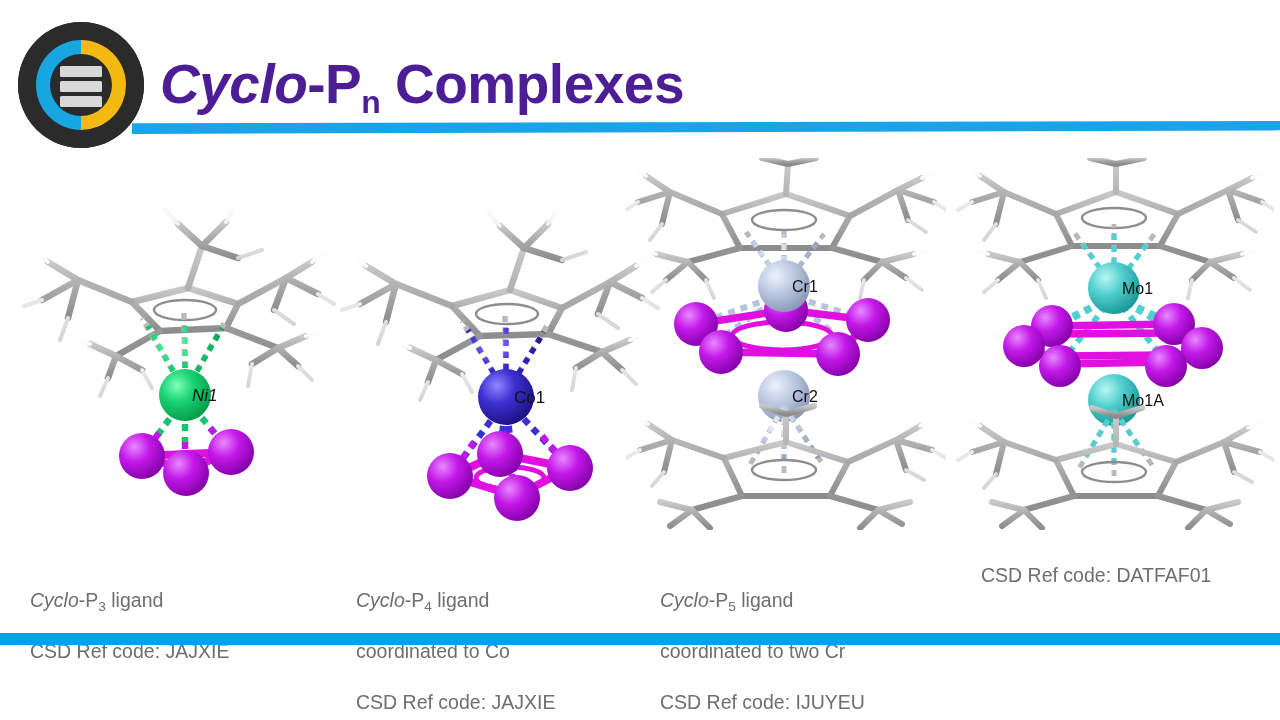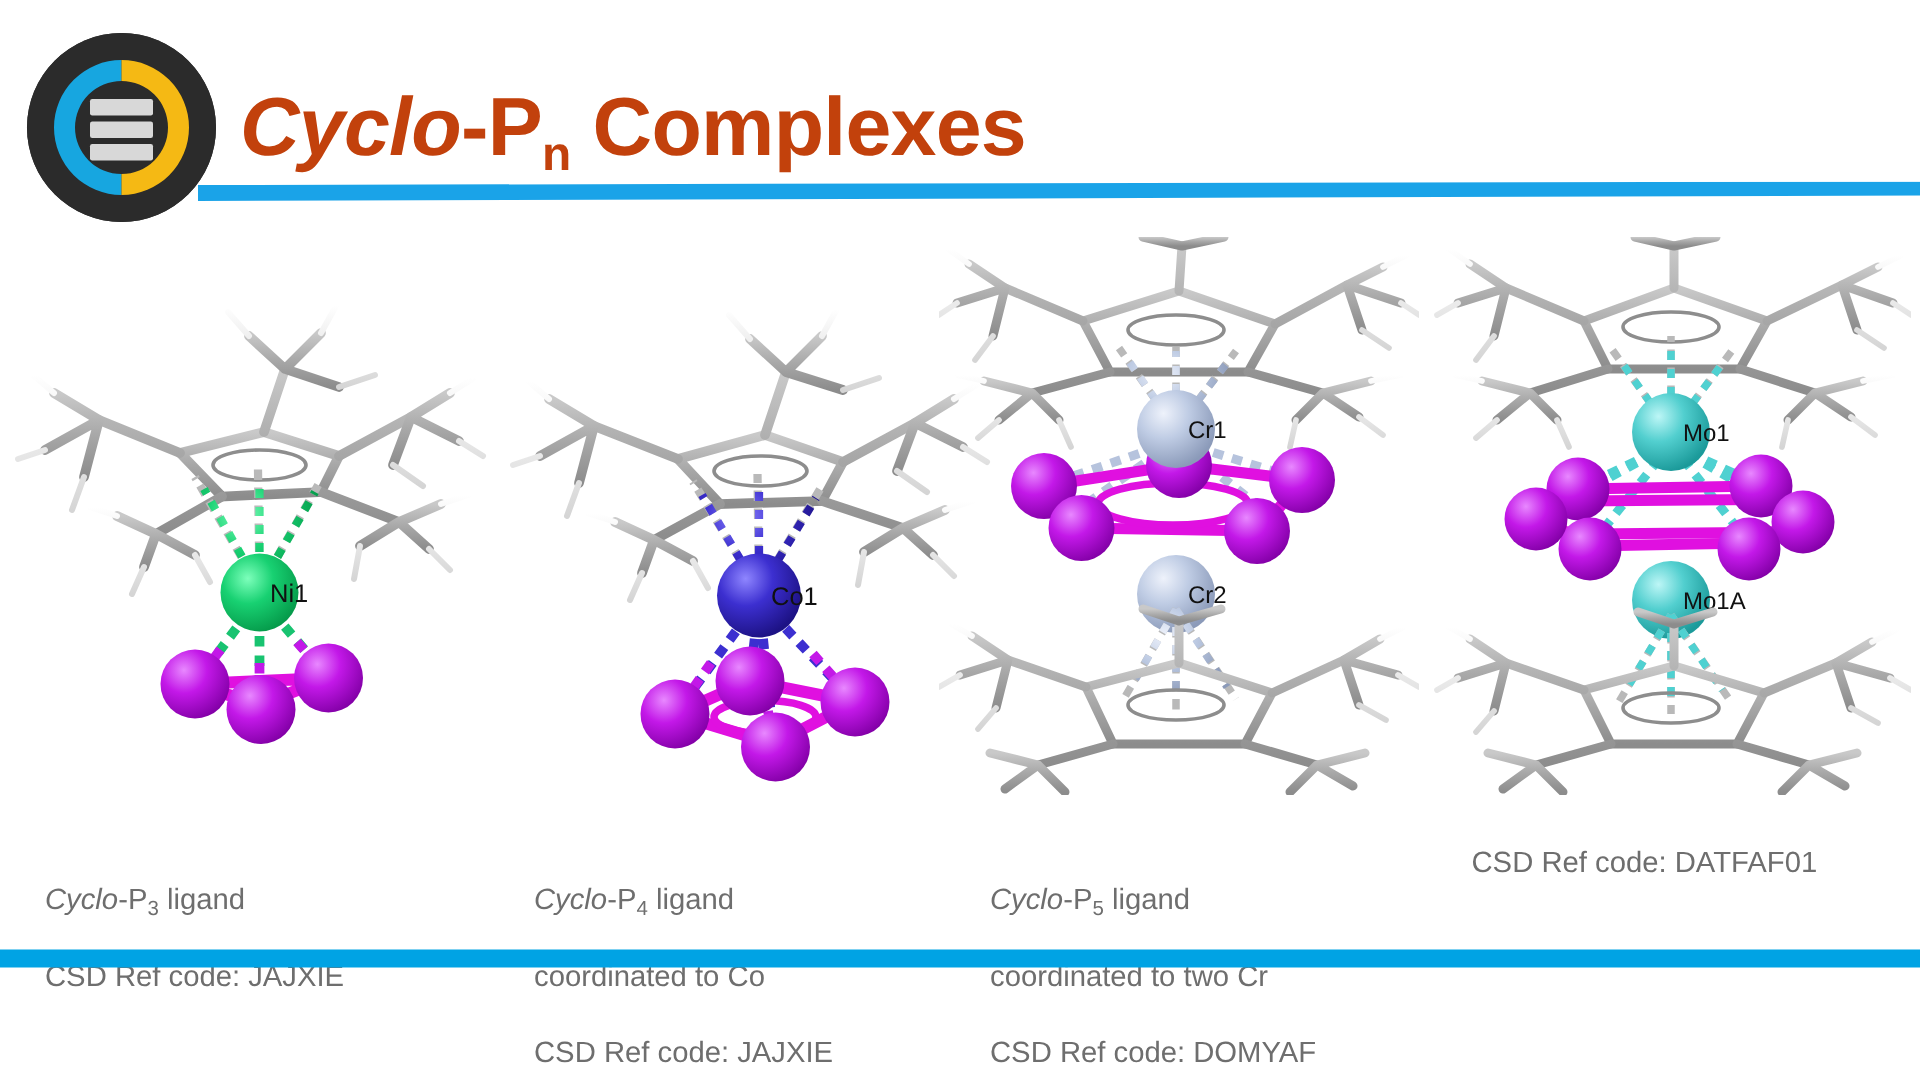--- a/index.html
+++ b/index.html
@@ -11,38 +11,38 @@
   .slide{position:absolute;inset:0;background:#fff;}
 
   
   .logo{
     position:absolute;left:18px;top:22px;width:126px;height:126px;
     border-radius:50%;background:#2b2b2b;
   }
   .logo svg{display:block;}
   .title{
     position:absolute;left:160px;top:57px;
-    font-size:55px;color:#c2410c;font-weight:bold;white-space:nowrap;
+    font-size:55px;color:#4c1d95;font-weight:bold;white-space:nowrap;
     letter-spacing:-0.5px;line-height:1;
   }
   .title .it{font-style:italic;}
   .title sub{font-size:0.58em;vertical-align:baseline;position:relative;top:0.30em;}
   .hdr-rule{
     position:absolute;left:132px;top:121px;width:1148px;height:13px;
     background:#1aa3e8;
     clip-path:polygon(0 18%,100% 0,100% 72%,0 100%);
   }
   .foot-rule{
     position:absolute;left:0;top:633px;width:1280px;height:12px;background:#00a3e4;
   }
 
   
   .panels{position:absolute;left:0;top:158px;width:1280px;height:372px;}
   .panel{position:absolute;top:0;height:372px;}
-  .p1{left:0;width:330px;}
+  .p1{left:12px;width:330px;font-style:italic;}
   .p2{left:334px;width:336px;}
   .p3{left:626px;width:320px;}
   .p4{left:956px;width:318px;}
   .panel svg{display:block;width:100%;height:100%;}
 
   
   .caption{
     position:absolute;top:537px;
     font-size:19.5px;color:#6e6e6e;line-height:1.31;
     font-weight:400;white-space:pre-line;
@@ -399,21 +399,21 @@
     </span>
     <span class="cap-l2">coordinated to Co</span>
     <span class="cap-l3">CSD Ref code: JAJXIE</span>
   </div>
 
   <div class="caption c3">
     <span class="cap-l1">
       <span class="it">Cyclo</span><span>-P</span><sub>5</sub><span> ligand</span>
     </span>
     <span class="cap-l2">coordinated to two Cr</span>
-    <span class="cap-l3">CSD Ref code: DOMYAF</span>
+    <span class="cap-l3">CSD Ref code: IJUYEU</span>
   </div>
 
   <div class="caption c4">
     <span class="cap-l3">CSD Ref code: DATFAF01</span>
   </div>
 
   <div class="foot-rule"></div>
 </div>
 
 </body></html>

